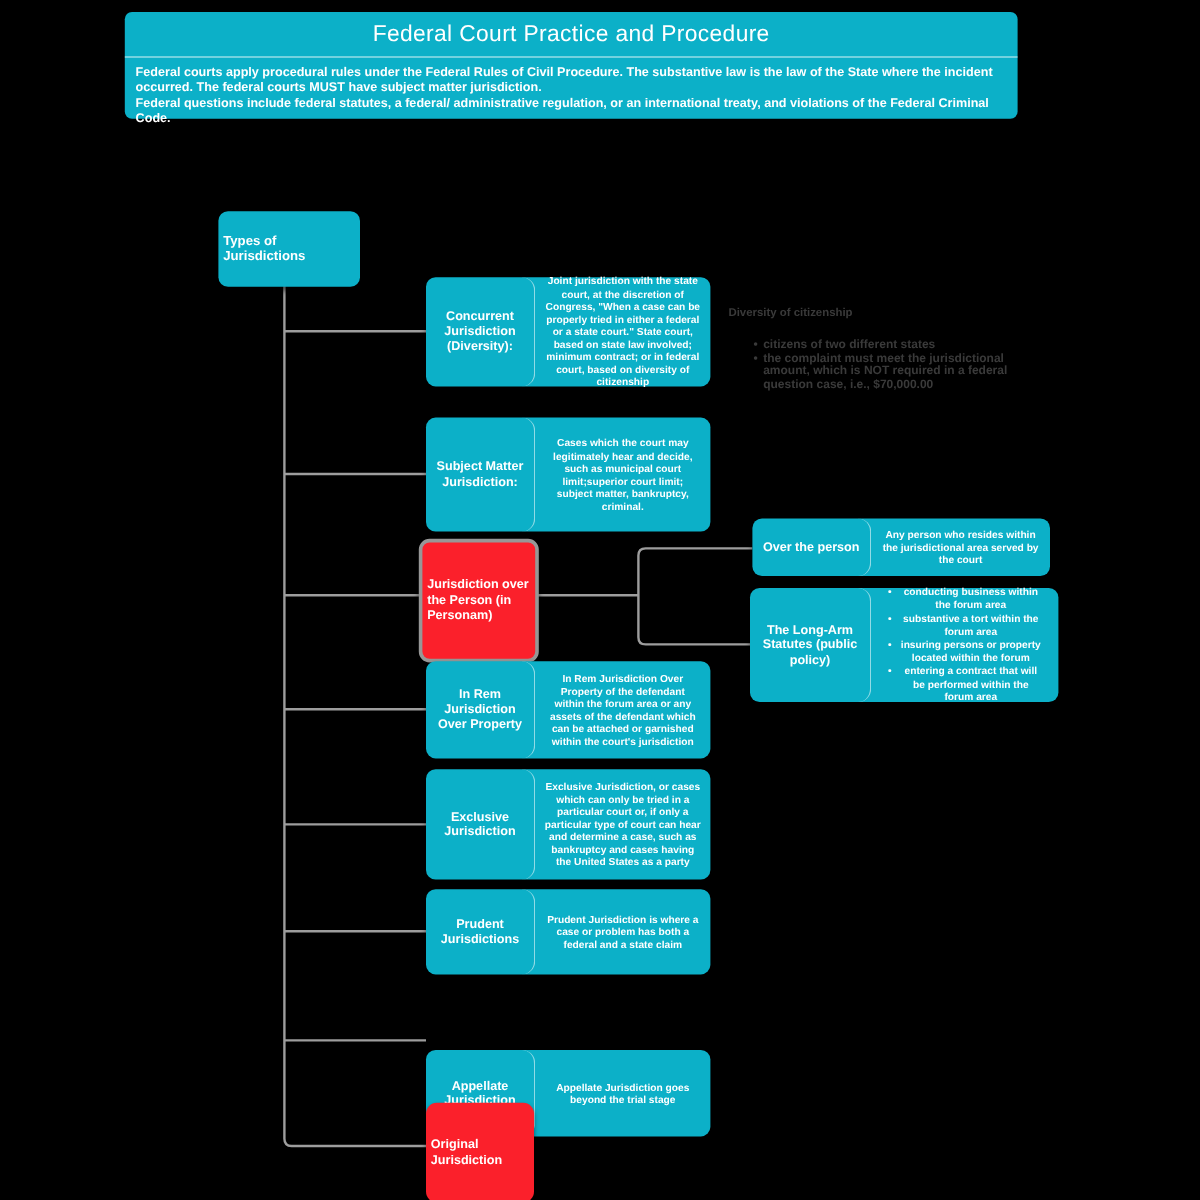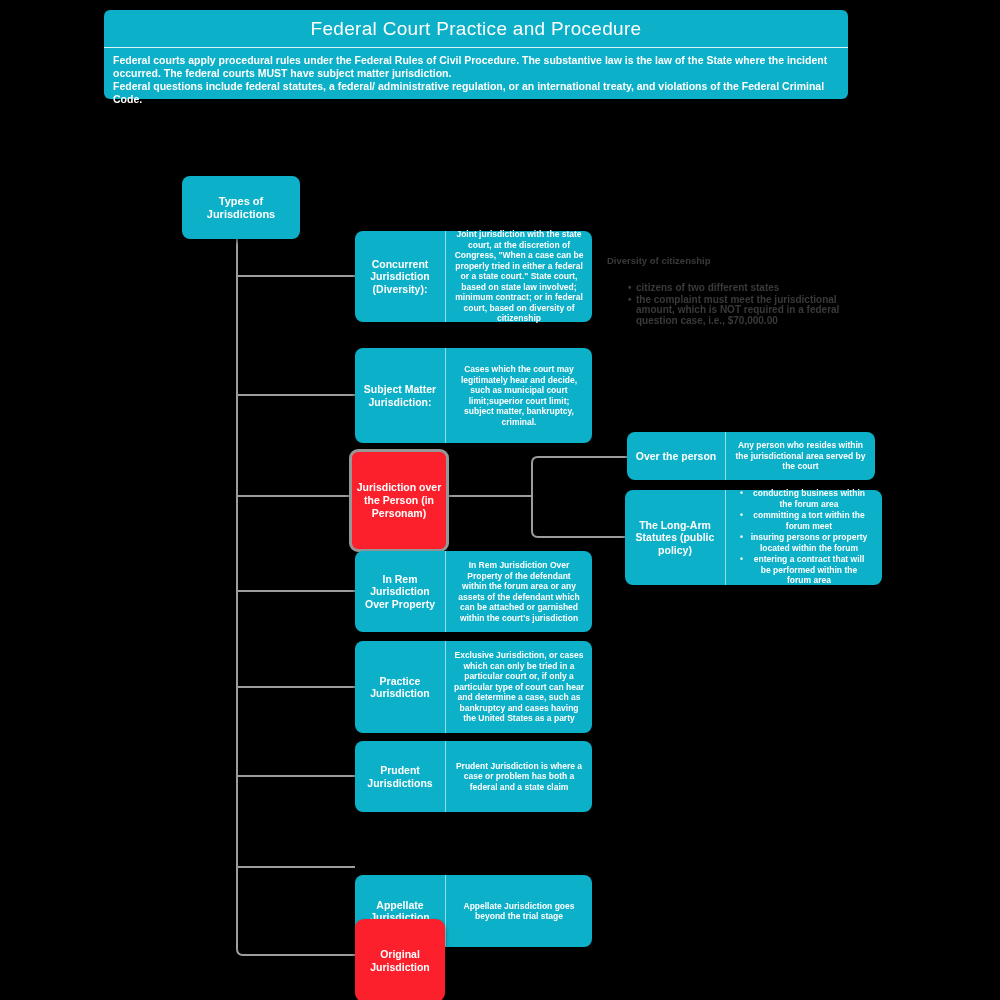--- a/index.html
+++ b/index.html
@@ -24,30 +24,30 @@
     padding:6px 9px 0 9px;color:#fff;font-size:10.5px;font-weight:700;line-height:13px;
   }
   
   .node{
     position:absolute;background:#0cb0c8;border-radius:8px;color:#fff;z-index:1;
     display:flex;box-shadow:0 3px 4px rgba(0,0,0,0.5);
   }
   .cell-label{
     width:82px;flex:0 0 auto;display:flex;align-items:center;justify-content:center;
     text-align:center;font-size:10.5px;font-weight:700;line-height:12.5px;
-    border-right:1px solid rgba(255,255,255,0.55);padding:0 4px;
+    border-right:1px solid rgba(255,255,255,0.55);padding:0 4px;border-radius:11px;
   }
   .cell-desc{
     flex:1 1 auto;display:flex;align-items:center;
     font-size:8.5px;font-weight:700;line-height:10.5px;padding:5px 8px;
   }
   .desc-left{text-align:center;}
   .desc-center{text-align:center;justify-content:center;}
   .single{
-    align-items:center;justify-content:center;text-align:center;
+    align-items:center;justify-content:center;
     font-size:11px;font-weight:700;line-height:13px;padding:4px;
   }
   .red{background:#fb202b;border-radius:9px;}
   .bordered{border:3px solid #979797;}
   
   .bullets{margin:0;padding:0 4px 0 14px;list-style:none;}
   .bullets li{position:relative;margin:0 0 1px 0;}
   .bullets li::before{content:"\2022";position:absolute;left:-8px;}
   
   .annotation{
@@ -108,34 +108,34 @@
   <div class="node" style="left:627px;top:432px;width:248px;height:48px;">
     <div class="cell-label" style="width:90px;">Over the person</div>
     <div class="cell-desc desc-left">Any person who resides within the jurisdictional area served by the court</div>
   </div>
 
   <div class="node" style="left:625px;top:490px;width:257px;height:95px;">
     <div class="cell-label" style="width:92px;">The Long-Arm Statutes (public policy)</div>
     <div class="cell-desc desc-left">
       <ul class="bullets">
         <li>conducting business within the forum area</li>
-        <li>committing a tort within the forum meet</li>
+        <li>substantive a tort within the forum area</li>
         <li>insuring persons or property located within the forum</li>
         <li>entering a contract that will be performed within the forum area</li>
       </ul>
     </div>
   </div>
 
   <div class="node" style="left:355px;top:551px;width:237px;height:81px;">
     <div class="cell-label">In Rem Jurisdiction Over Property</div>
     <div class="cell-desc desc-center">In Rem Jurisdiction Over Property of the defendant within the forum area or any assets of the defendant which can be attached or garnished within the court's jurisdiction</div>
   </div>
 
   <div class="node" style="left:355px;top:641px;width:237px;height:92px;">
-    <div class="cell-label">Practice Jurisdiction</div>
+    <div class="cell-label">Exclusive Jurisdiction</div>
     <div class="cell-desc desc-center">Exclusive Jurisdiction, or cases which can only be tried in a particular court or, if only a particular type of court can hear and determine a case, such as bankruptcy and cases having the United States as a party</div>
   </div>
 
   <div class="node" style="left:355px;top:741px;width:237px;height:71px;">
     <div class="cell-label">Prudent Jurisdictions</div>
     <div class="cell-desc desc-center">Prudent Jurisdiction is where a case or problem has both a federal and a state claim</div>
   </div>
 
   <div class="node" style="left:355px;top:831px;width:237px;height:72px;margin-top:44px;">
     <div class="cell-label">Appellate Jurisdiction</div>

